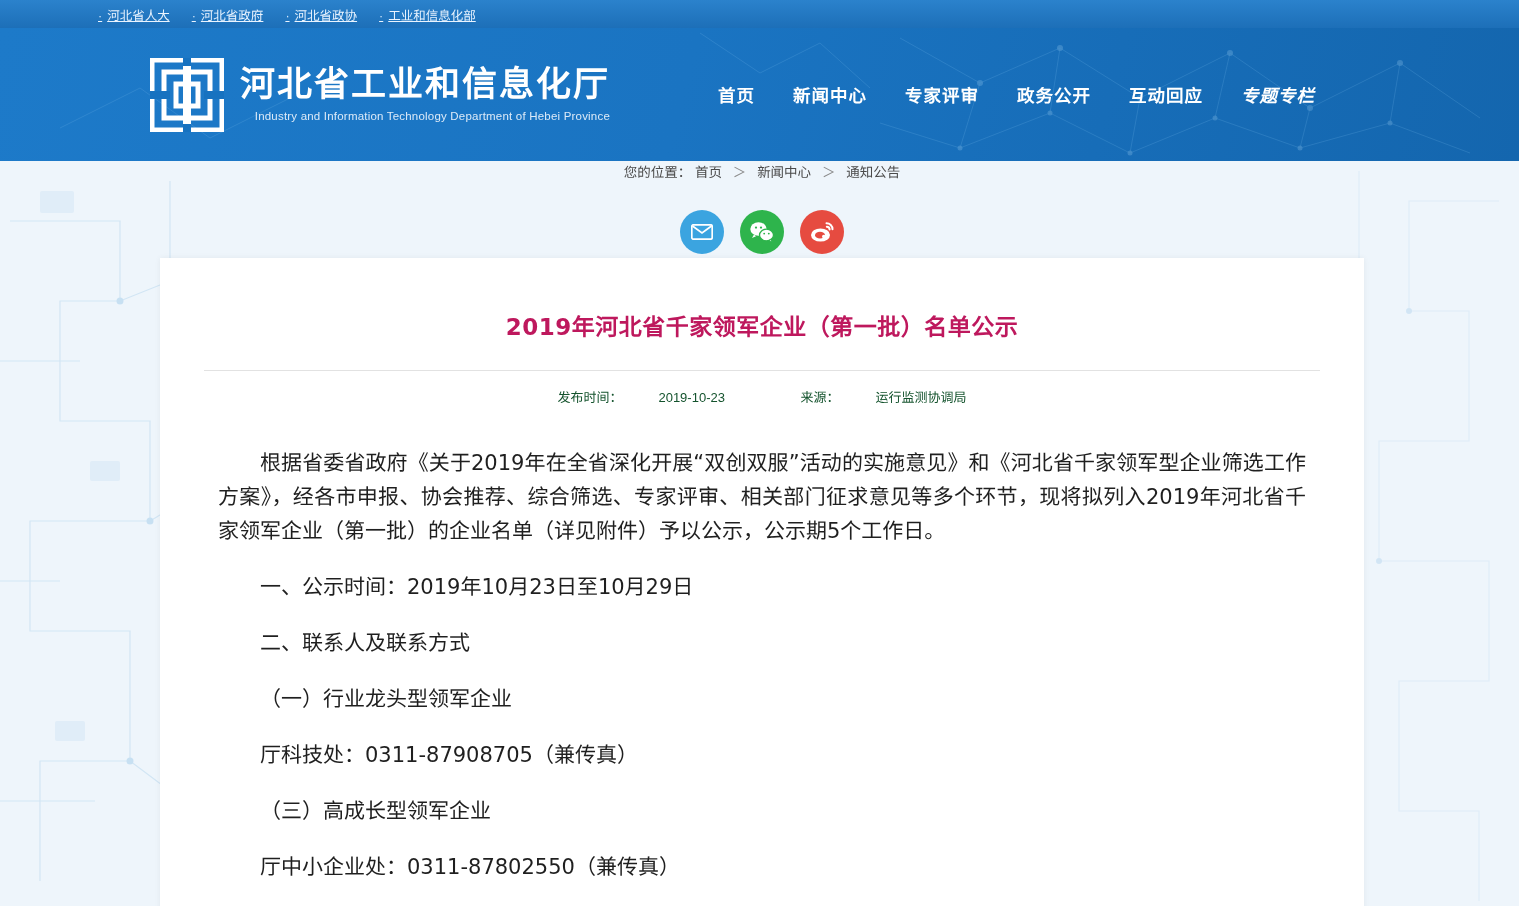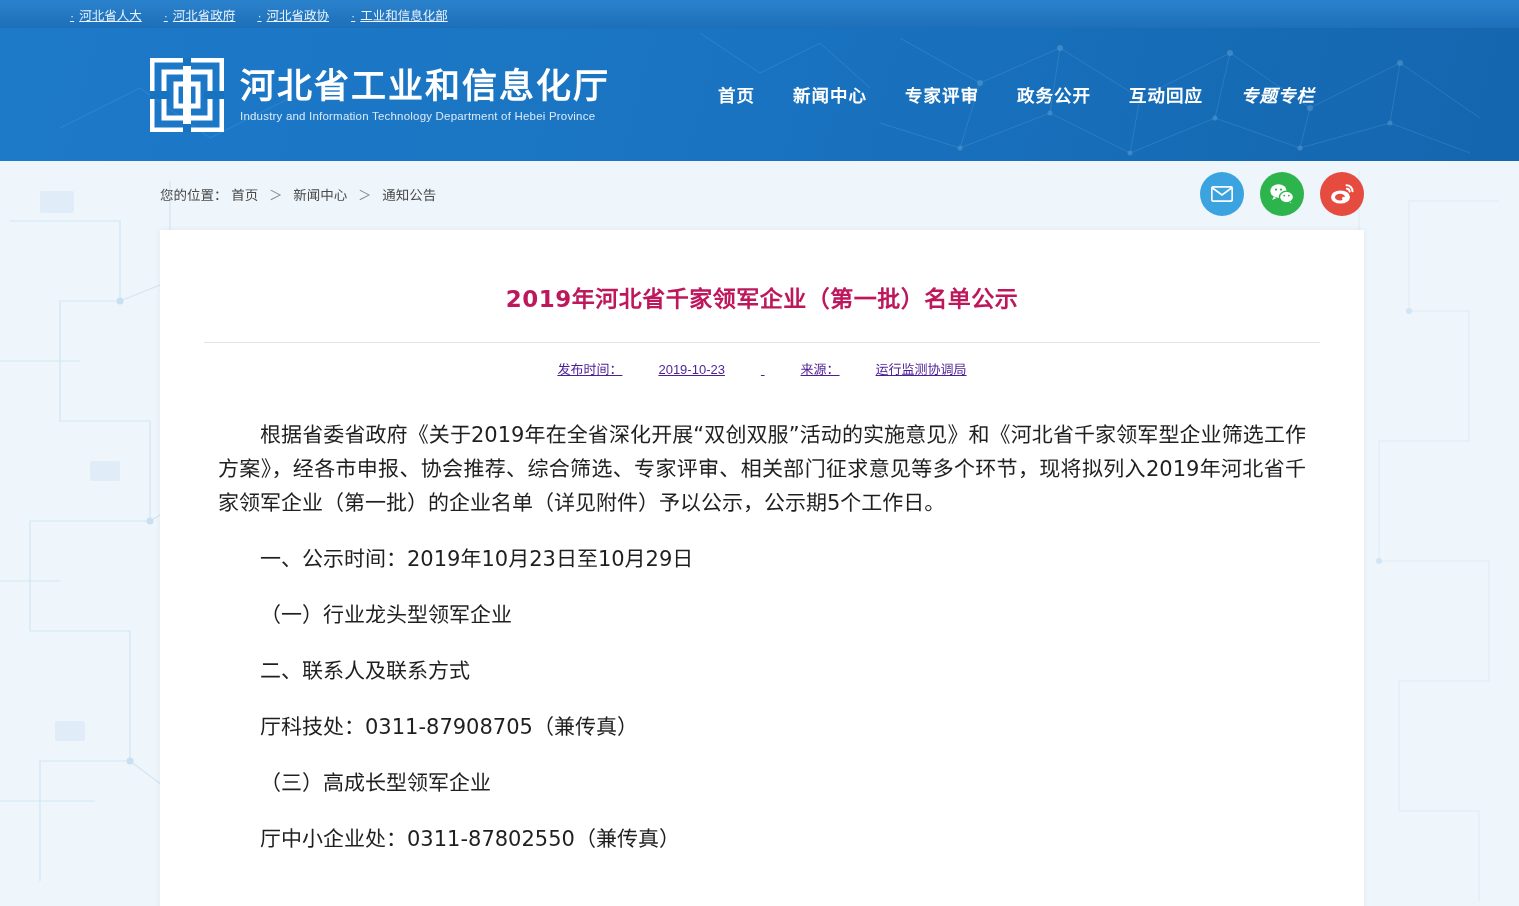--- a/index.html
+++ b/index.html
@@ -11,21 +11,21 @@
     background: #ffffff;
   }
 
   
   .topbar {
     height: 28px;
     background: #1f77c4;
     background: linear-gradient(to bottom, #2b82cc 0%, #1d6fb8 100%);
     display: flex;
     align-items: center;
-    padding-left: 70px;
+    padding-left: 98px;
     color: #ffffff;
     font-size: 12.5px;
   }
   .topbar .tb-item {
     margin-right: 22px;
     color: #eaf4ff;
     white-space: nowrap;
   }
   .topbar .tb-item::before {
     content: "·";
@@ -59,27 +59,28 @@
     width: 74px; height: 74px;
     flex: 0 0 74px;
     margin-right: 16px;
   }
   .brand-text { color: #fff; }
   .brand-cn {
     font-size: 35px;
     font-weight: bold;
     letter-spacing: 2px;
     line-height: 1.15;
-    font-family: Liberation Serif, serif;
+    font-family: Liberation Mono, monospace;
   }
   .brand-en {
     font-size: 11.5px;
     letter-spacing: .2px;
     color: #dceaf8;
     margin-top: 2px;
+    text-align: right;
   }
   .mainnav {
     display: flex;
     align-items: center;
     margin-left: 108px;
   }
   .mainnav a {
     color: #ffffff;
     font-size: 17.5px;
     font-weight: bold;
@@ -109,25 +110,26 @@
     right: 0; top: 0;
     width: 260px; height: 745px;
     opacity: .4;
     pointer-events: none;
     transform: scaleX(-1);
   }
 
   .crumbrow {
     position: relative;
     z-index: 3;
-    height: 69px;
+    height: 97px;
     display: flex;
     align-items: center;
     padding: 0 155px 4px 160px;
     justify-content: space-between;
+    flex-direction: column;
   }
   .crumb {
     font-size: 13.5px;
     color: #4a4a4a;
   }
   .crumb .sep { margin: 0 7px; color: #8a8a8a; }
   .crumb a { color: #4a4a4a; text-decoration: none; }
 
   .share {
     display: flex;
@@ -166,23 +168,22 @@
     font-family: "DejaVu Sans", "Liberation Sans", sans-serif;
   }
   .art-divider {
     border: none;
     border-top: 1px solid #e2e2e2;
     margin: 0 -14px 16px -14px;
   }
   .art-meta {
     text-align: center;
     font-size: 13px;
-    color: #4c1d95;
+    color: #14532d;
     margin-bottom: 40px;
-    text-decoration: underline;
   }
   .art-meta span { margin: 0 18px; }
 
   .art-body p {
     font-size: 21px;
     line-height: 1.62;
     color: #1f1f1f;
     margin: 0 0 22px 0;
     text-align: justify;
     font-family: "DejaVu Sans", "Liberation Sans", sans-serif;
@@ -336,21 +337,21 @@
     <h1 class="art-title">2019年河北省千家领军企业（第一批）名单公示</h1>
     <hr class="art-divider">
     <div class="art-meta">
       <span><span>发布时间：</span><span>2019-10-23</span></span>
       <span><span>来源：</span><span>运行监测协调局</span></span>
     </div>
 
     <div class="art-body">
       <p class="indent">根据省委省政府《关于2019年在全省深化开展“双创双服”活动的实施意见》和《河北省千家领军型企业筛选工作方案》，经各市申报、协会推荐、综合筛选、专家评审、相关部门征求意见等多个环节，现将拟列入2019年河北省千家领军企业（第一批）的企业名单（详见附件）予以公示，公示期5个工作日。</p>
       <p class="indent">一、公示时间：2019年10月23日至10月29日</p>
+      <p class="indent">二、联系人及联系方式</p>
       <p class="indent">（一）行业龙头型领军企业</p>
-      <p class="indent">二、联系人及联系方式</p>
       <p class="indent">厅科技处：0311-87908705（兼传真）</p>
       <p class="indent">（三）高成长型领军企业</p>
       <p class="indent">厅中小企业处：0311-87802550（兼传真）</p>
 
     </div>
   </div>
 </div>
 
 </body></html>

